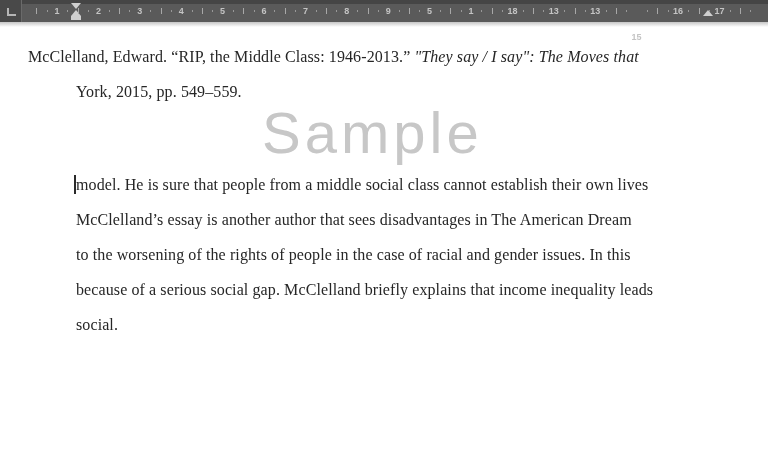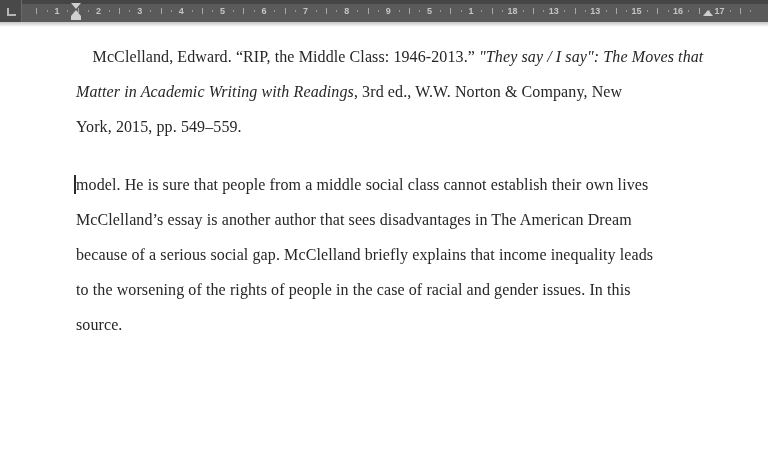--- a/index.html
+++ b/index.html
@@ -34,42 +34,42 @@
   
   .page{position:absolute;left:0;top:0;width:768px;height:465px;background:#ffffff;}
   .watermark{position:absolute;left:262px;top:104px;z-index:1;
              font-family:"Liberation Sans","DejaVu Sans",sans-serif;
              font-size:58px;line-height:1;letter-spacing:4px;color:#c7c7c7;}
   .citation{position:absolute;left:0;top:39px;width:768px;z-index:2;}
   .bodytext{position:absolute;left:76px;top:167px;width:690px;z-index:2;}
   .doc-line{height:35px;line-height:35px;font-size:16px;color:#262626;
             white-space:pre;letter-spacing:0.1px;}
   .citation .doc-line{padding-left:76px;}
-  .citation .doc-line.first{padding-left:28px;text-align:center;}
+  .citation .doc-line.first{padding-left:28px;}
   .doc-line .it{font-style:italic;}
   .caret{position:absolute;left:74px;top:175px;width:1.5px;height:19px;background:#2a2a2a;z-index:3;}
 </style>
 </head>
 <body>
 
 <div class="screen">
 
   <div class="page">
+    <div class="watermark" style="color: rgb(199, 199, 199);">Sample</div>
     <div class="citation" id="citation">
         <div class="doc-line first"><span>McClelland, Edward. “RIP, the Middle Class: 1946-2013.” </span><span class="it">"They say / I say": The Moves that</span></div>
-        <div class="doc-line"><span class="it">Matter in Academic Writing with Readings</span><span>, 3rd ed., W.W. Norton &amp; Company, New</span></div>
         <div class="doc-line"><span>York, 2015, pp. 549–559.</span></div>
       </div>
     <div class="caret"></div>
     <div class="bodytext" id="bodytext">
         <div class="doc-line">model. He is sure that people from a middle social class cannot establish their own lives</div>
         <div class="doc-line">McClelland’s essay is another author that sees disadvantages in The American Dream</div>
+        <div class="doc-line">to the worsening of the rights of people in the case of racial and gender issues. In this</div>
         <div class="doc-line">because of a serious social gap. McClelland briefly explains that income inequality leads</div>
-        <div class="doc-line">to the worsening of the rights of people in the case of racial and gender issues. In this</div>
-        <div class="doc-line">source.</div>
+        <div class="doc-line">social.</div>
       </div>
   </div>
 
   <div class="ruler" id="ruler">
     <div class="tab-selector">
       <span class="tabmark"></span>
     </div>
     <div class="indent-first" style="left: 71px;"></div>
     <div class="indent-hang" style="left: 71px;"></div>
     <div class="indent-left" style="left: 71px;"></div>
@@ -81,21 +81,21 @@
       <span class="num" style="left: 222.6px;">5</span>
       <span class="num" style="left: 264px;">6</span>
       <span class="num" style="left: 305.4px;">7</span>
       <span class="num" style="left: 346.8px;">8</span>
       <span class="num" style="left: 388.2px;">9</span>
       <span class="num" style="left: 429.6px;">5</span>
       <span class="num" style="left: 471px;">1</span>
       <span class="num" style="left: 512.4px;">18</span>
       <span class="num" style="left: 553.8px;">13</span>
       <span class="num" style="left: 595.2px;">13</span>
-      <span class="num" style="left: 636.6px;">15</span>
+      <span class="num" style="left: 636.6px; margin-top: 26px;">15</span>
       <span class="num" style="left: 678px;">16</span>
       <span class="num" style="left: 719.4px;">17</span>
       <span class="tick-mid" style="left: 36.3px;"></span>
       <span class="tick-dot" style="left: 46.65px;"></span>
       <span class="tick-mid" style="left: 77.7px;"></span>
       <span class="tick-dot" style="left: 67.35px;"></span>
       <span class="tick-dot" style="left: 88.05px;"></span>
       <span class="tick-mid" style="left: 119.1px;"></span>
       <span class="tick-dot" style="left: 108.75px;"></span>
       <span class="tick-dot" style="left: 129.45px;"></span>

